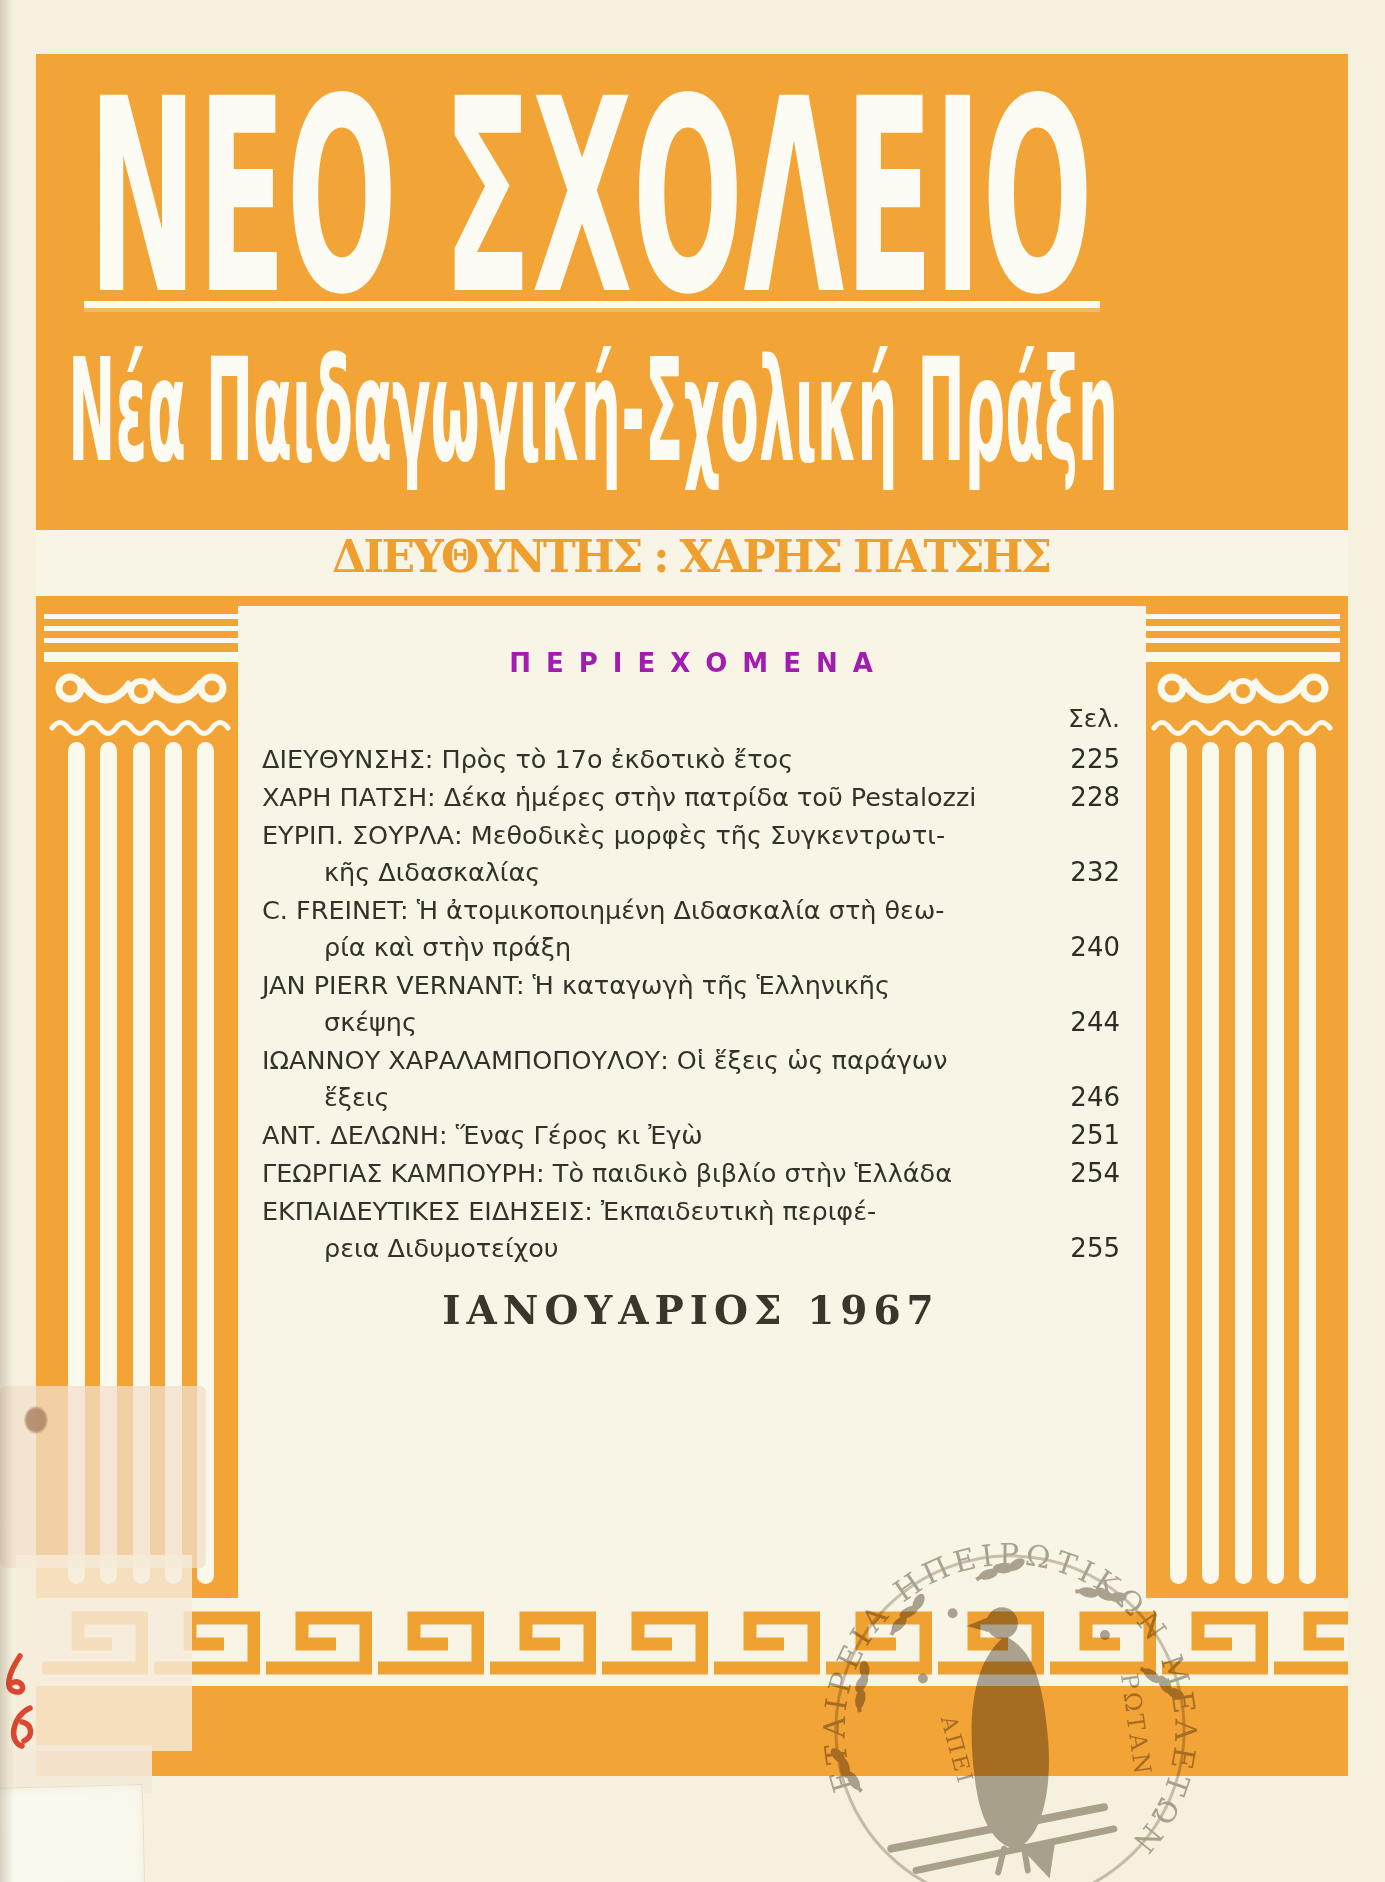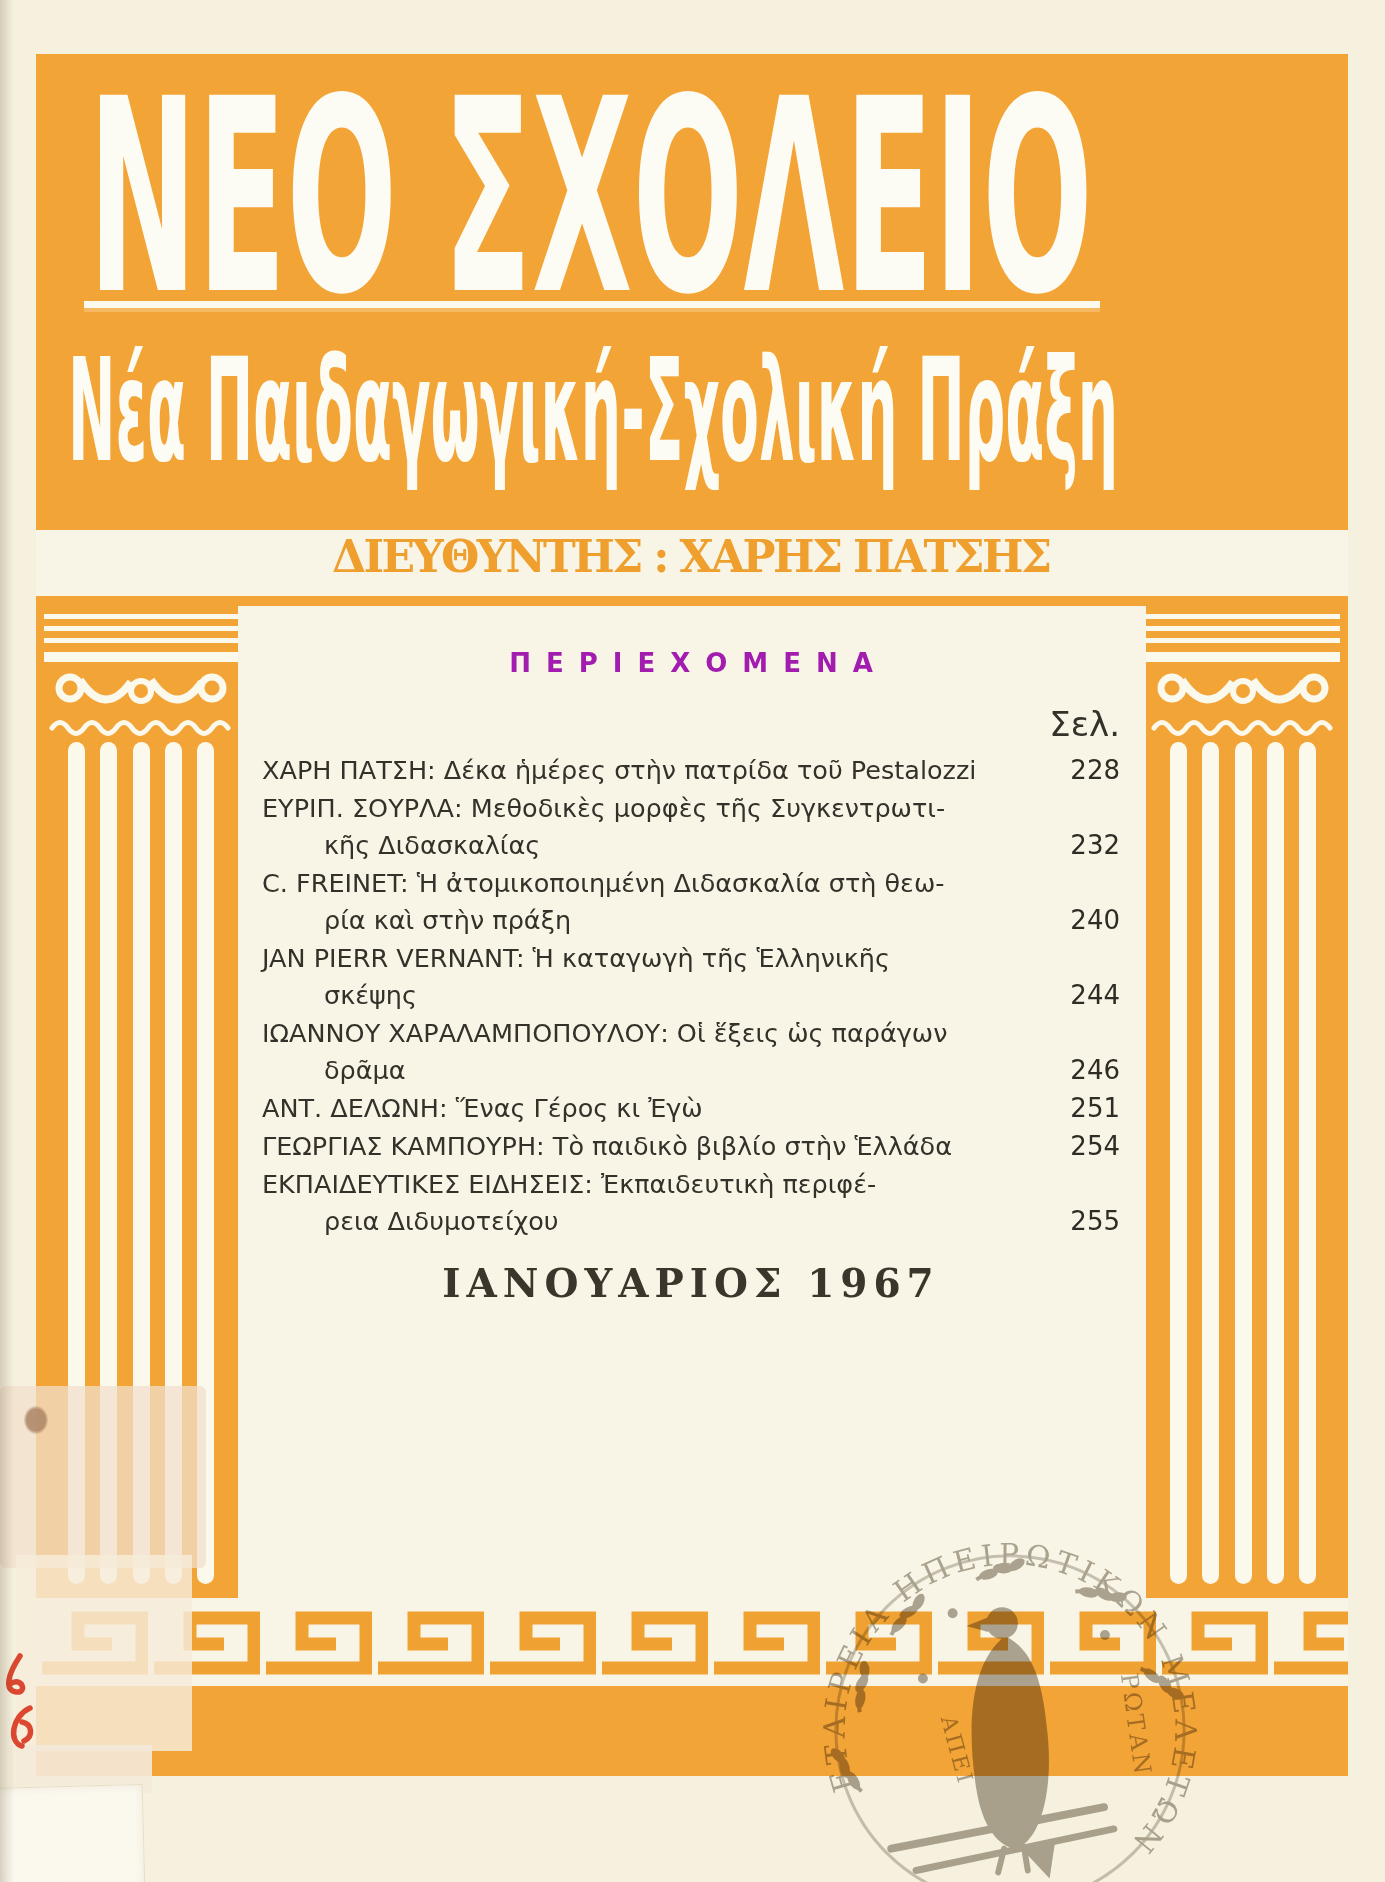--- a/index.html
+++ b/index.html
@@ -65,21 +65,21 @@
     background:#f9f5e6; box-sizing:border-box;
     padding:0 26px 0 24px;
   }
   .toc-heading{
     margin-top:42px; text-align:center;
     font-size:26px; font-weight:bold; letter-spacing:15px; text-indent:15px;
     color:#a21caf;
   }
   .toc-sel{
     margin-top:26px; text-align:right;
-    font-size:34px; color:#34312b;
+    font-size:25px; color:#34312b;
   }
   .toc-entries{ margin-top:8px; }
   .toc-row{ display:flex; align-items:flex-end; margin-bottom:1px; }
   .toc-text{ flex:1; font-size:25.5px; line-height:37px; color:#34312b; }
   .toc-text .l2{ padding-left:62px; }
   .toc-page{ width:86px; text-align:right; font-size:26px; line-height:37px; color:#2f2c26; }
 
   .issue-block{ margin-top:20px; text-align:center; font-family:"DejaVu Serif", serif; color:#3a362c; }
   .issue-volume{ font-size:43px; font-weight:bold; letter-spacing:3px; }
   .issue-date{ font-size:39px; font-weight:bold; letter-spacing:6px; margin-top:6px; }
@@ -168,20 +168,26 @@
       <i></i>
     </div>
   </div>
 
   <div class="abs content-panel">
     <div class="toc-heading">ΠΕΡΙΕΧΟΜΕΝΑ</div>
     <div class="toc-sel">Σελ.</div>
 
     <div class="toc-entries">
 
+      <div class="toc-row">
+        <div class="toc-text">
+          <div class="l1">ΔΙΕΥΘΥΝΣΗΣ: Πρὸς τὸ 17ο ἐκδοτικὸ ἔτος</div>
+        </div>
+        <div class="toc-page">225</div>
+      </div>
 
       <div class="toc-row">
         <div class="toc-text">
           <div class="l1">ΧΑΡΗ ΠΑΤΣΗ: Δέκα ἡμέρες στὴν πατρίδα τοῦ Pestalozzi</div>
         </div>
         <div class="toc-page">228</div>
       </div>
 
 
       <div class="toc-row">
@@ -204,21 +210,21 @@
         <div class="toc-text">
           <div class="l1">JAN PIERR VERNANT: Ἡ καταγωγὴ τῆς Ἑλληνικῆς</div>
           <div class="l2">σκέψης</div>
         </div>
         <div class="toc-page">244</div>
       </div>
 
       <div class="toc-row">
         <div class="toc-text">
           <div class="l1">ΙΩΑΝΝΟΥ ΧΑΡΑΛΑΜΠΟΠΟΥΛΟΥ: Οἱ ἕξεις ὡς παράγων</div>
-          <div class="l2">δρᾶμα</div>
+          <div class="l2">ἕξεις</div>
         </div>
         <div class="toc-page">246</div>
       </div>
 
       <div class="toc-row">
         <div class="toc-text">
           <div class="l1">ΑΝΤ. ΔΕΛΩΝΗ: Ἕνας Γέρος κι Ἐγὼ</div>
         </div>
         <div class="toc-page">251</div>
       </div>

